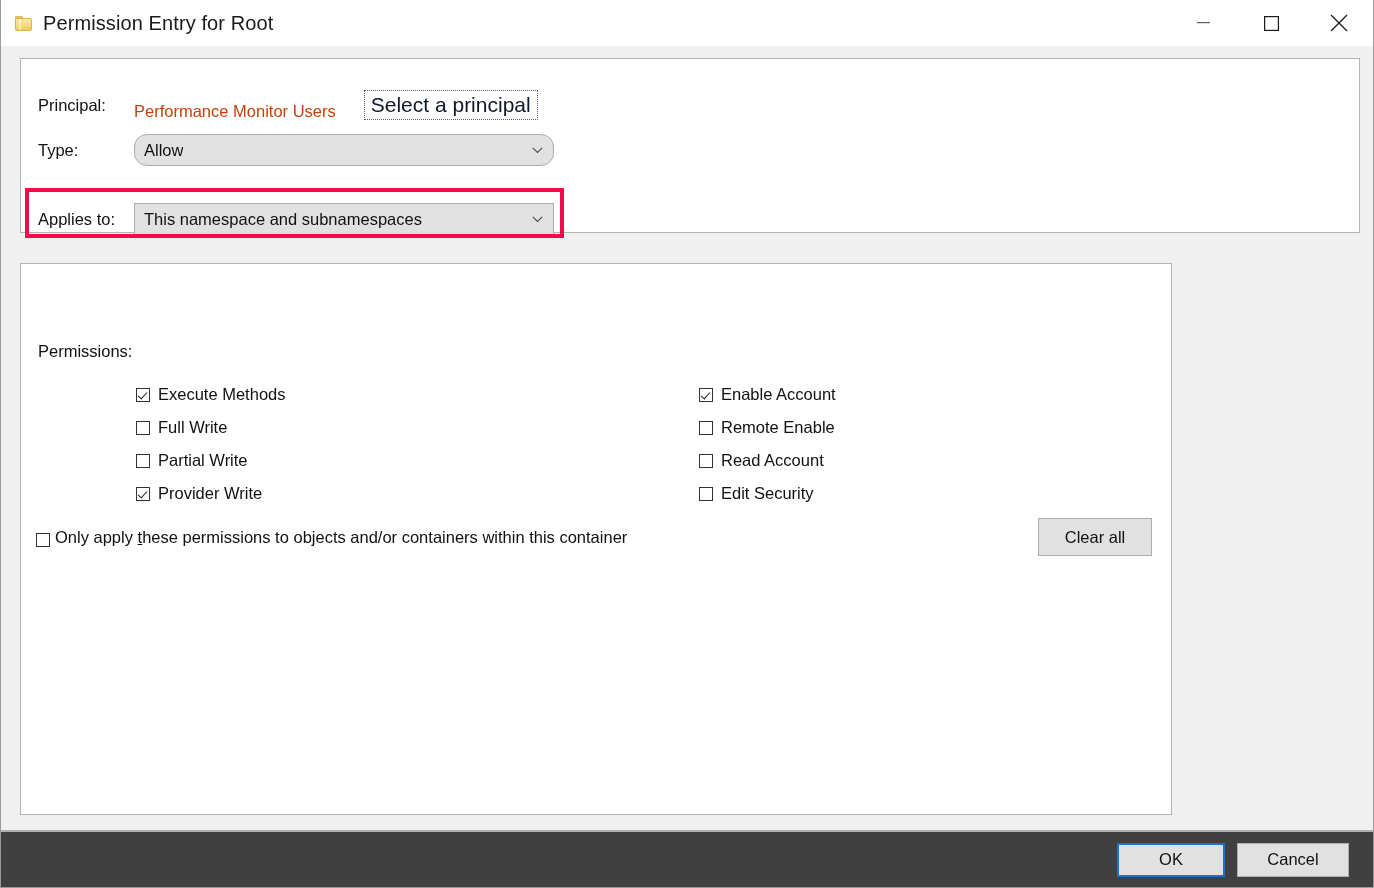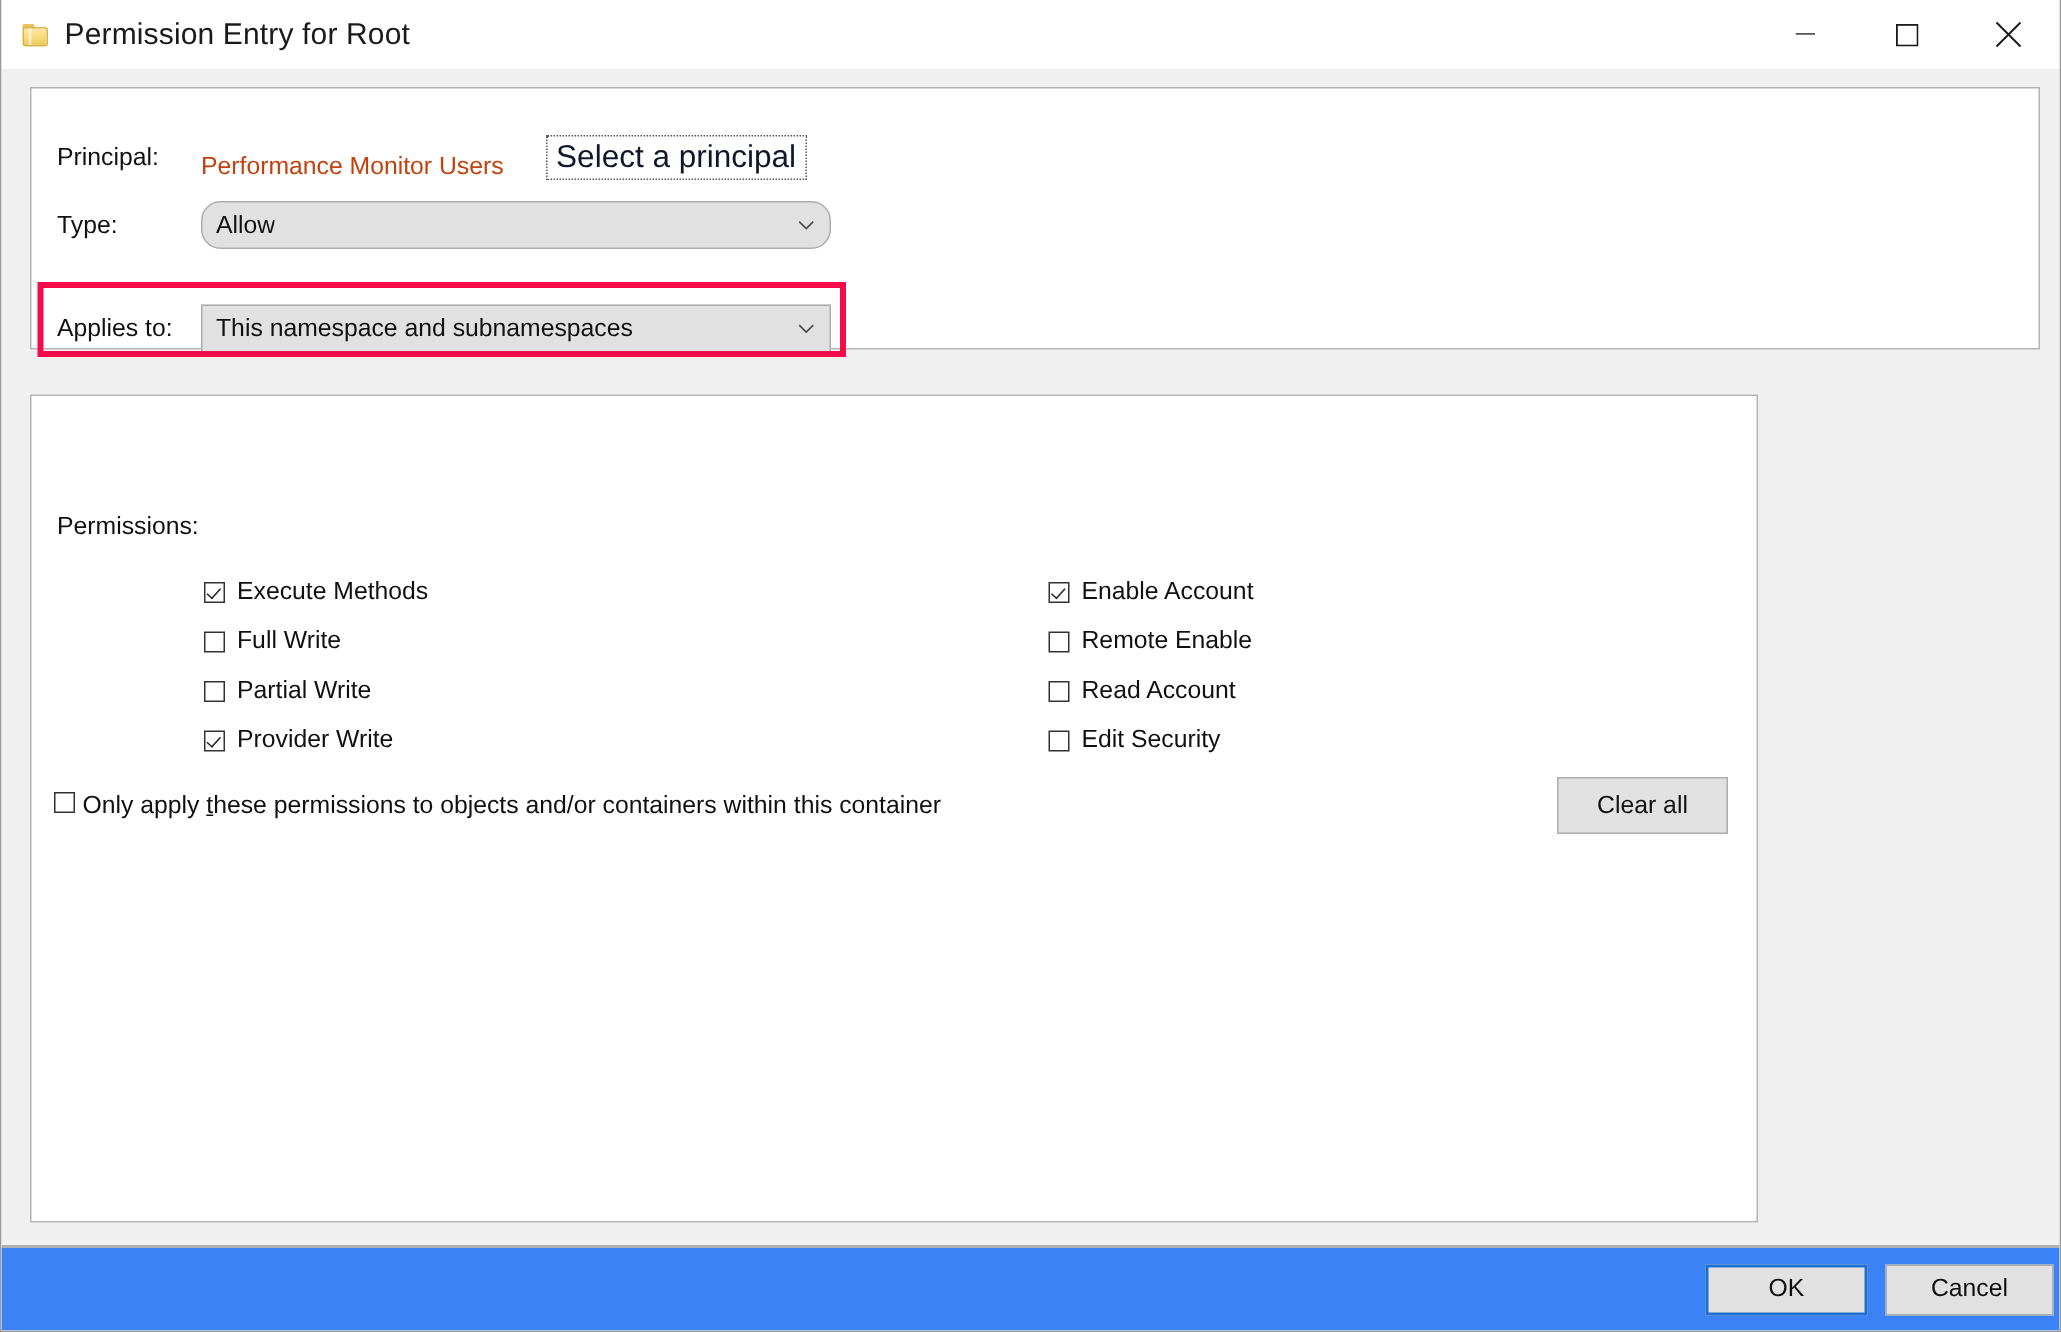--- a/index.html
+++ b/index.html
@@ -250,21 +250,21 @@
     font-size: 16.5px;
     color: #111111;
     white-space: nowrap;
   }
 
   .only-apply-row {
     position: absolute;
     left: 15px;
     top: 264px;
     display: flex;
-    align-items: flex-start;
+    align-items: flex-end;
   }
   .only-apply-row .cbox { margin-right: 5px; }
   .accel { text-decoration: underline; }
 
   .btn {
     background: #e1e1e1;
     border: 1px solid #adadad;
     box-sizing: border-box;
     display: flex;
     align-items: center;
@@ -289,25 +289,25 @@
     top: 784px;
     height: 2px;
     background: #b0b0b0;
   }
   .footer {
     position: absolute;
     left: 0;
     right: 0;
     top: 786px;
     bottom: 0;
-    background: #3b82f6;
+    background: #404040;
     display: flex;
     align-items: center;
     justify-content: flex-end;
-    padding-right: 4px;
+    padding-right: 24px;
     gap: 12px;
   }
   #btn-ok {
     width: 108px;
     height: 34px;
     border: 2px solid #1f6fce;
   }
   #btn-cancel {
     width: 112px;
     height: 34px;

